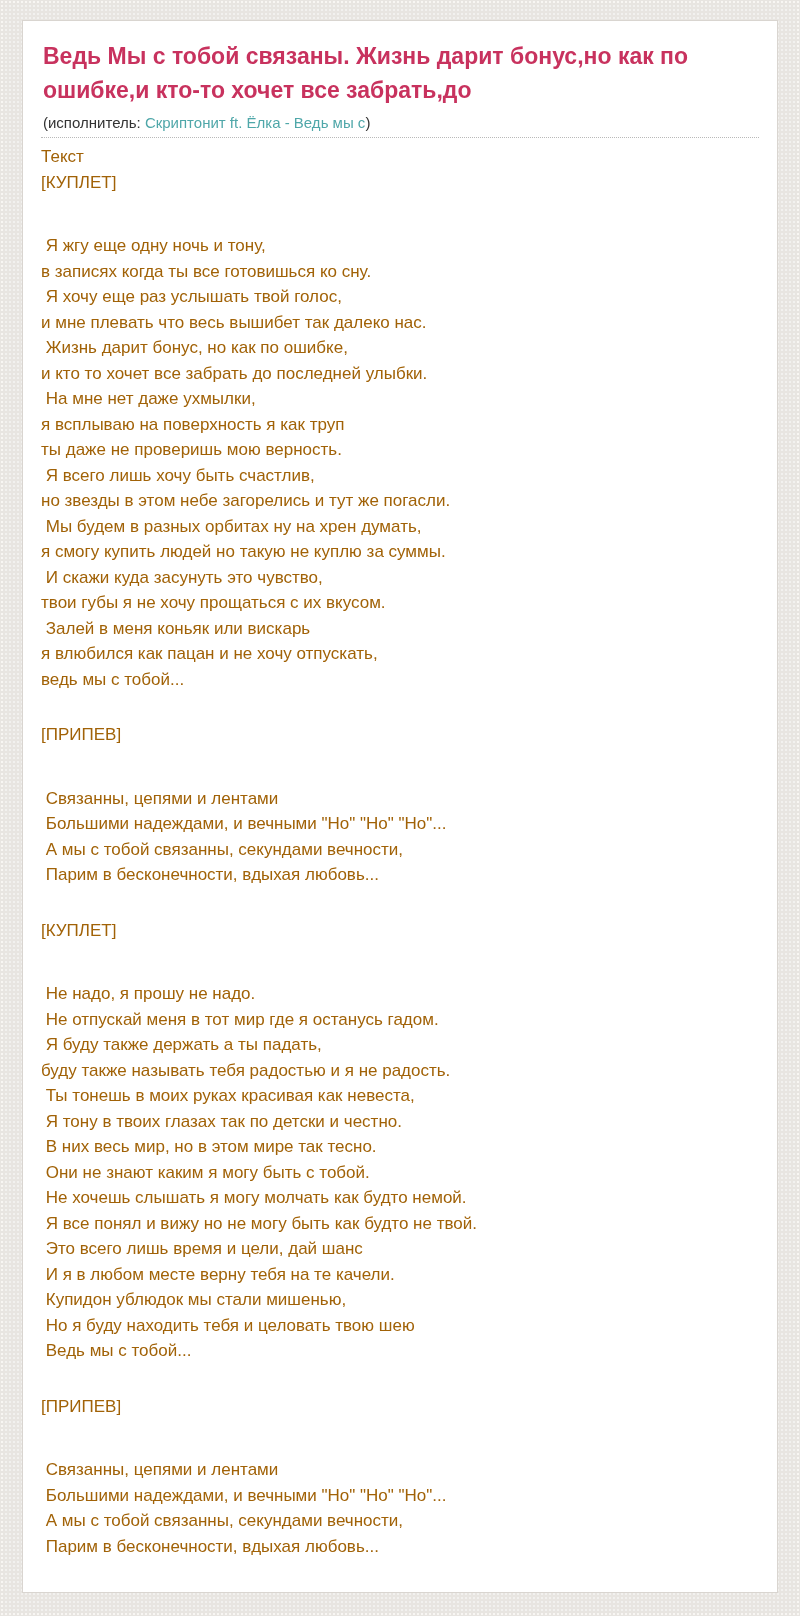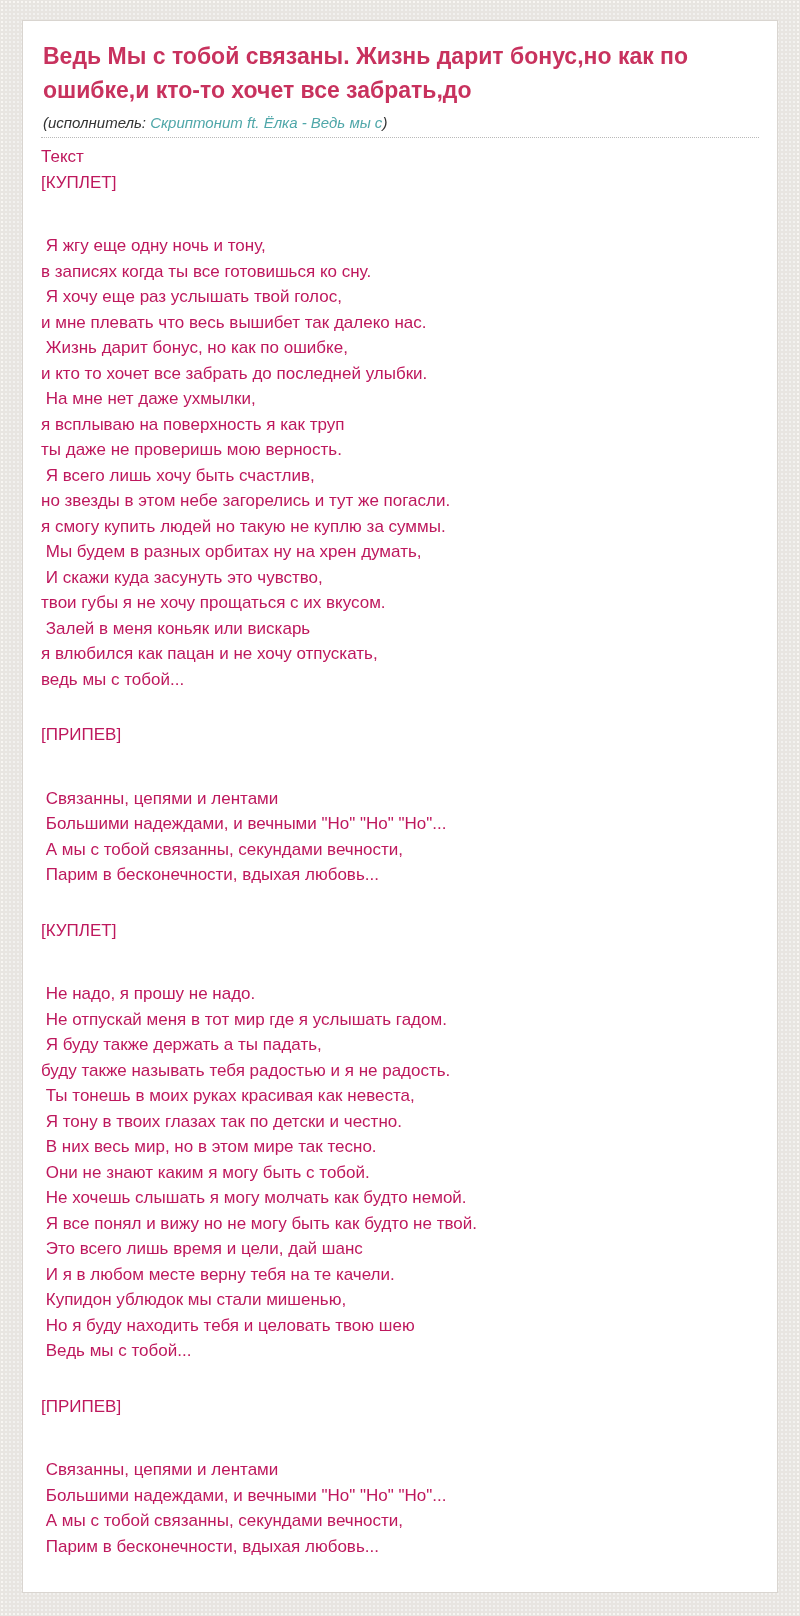--- a/index.html
+++ b/index.html
@@ -29,33 +29,33 @@
     z-index:2;
   }
   h1.song-title{
     margin:4px 2px 6px 2px;
     font-size:23px;line-height:34px;font-weight:bold;
     color:var(--title-color);
     letter-spacing:0;
   }
   .performer-line{
     margin:2px 2px 0 2px;
-    font-size:15px;line-height:20px;color:#333333;font-style:italic;
+    font-size:15px;line-height:20px;color:#333333;
   }
   .performer-line a{
     color:var(--link-color);text-decoration:none;cursor:pointer;
   }
   .dotted-separator{
     margin-top:4px;
     border-bottom:1px dotted #b9b9b9;
     height:1px;
   }
   .lyrics{
     margin-top:6px;
-    font-size:17px;line-height:25.5px;color:#be185d;
+    font-size:17px;line-height:25.5px;color:#a16207;
   }
   .line{white-space:pre-wrap;min-height:25.5px;}
   .sec-heading{margin-top:30px;}
   .sec-heading.first{margin-top:0;}
   .stanza{margin-top:38px;}
 </style>
 </head>
 <body>
 
 <div class="page-dotted-frame"></div>
@@ -77,41 +77,41 @@
       <div class="line">в записях когда ты все готовишься ко сну.</div>
       <div class="line"> Я хочу еще раз услышать твой голос,</div>
       <div class="line">и мне плевать что весь вышибет так далеко нас.</div>
       <div class="line"> Жизнь дарит бонус, но как по ошибке,</div>
       <div class="line">и кто то хочет все забрать до последней улыбки.</div>
       <div class="line"> На мне нет даже ухмылки,</div>
       <div class="line">я всплываю на поверхность я как труп</div>
       <div class="line">ты даже не проверишь мою верность.</div>
       <div class="line"> Я всего лишь хочу быть счастлив,</div>
       <div class="line">но звезды в этом небе загорелись и тут же погасли.</div>
+      <div class="line"> Мы будем в разных орбитах ну на хрен думать,</div>
       <div class="line">я смогу купить людей но такую не куплю за суммы.</div>
-      <div class="line"> Мы будем в разных орбитах ну на хрен думать,</div>
       <div class="line"> И скажи куда засунуть это чувство,</div>
       <div class="line">твои губы я не хочу прощаться с их вкусом.</div>
       <div class="line"> Залей в меня коньяк или вискарь</div>
       <div class="line">я влюбился как пацан и не хочу отпускать,</div>
       <div class="line">ведь мы с тобой...</div>
     </div>
 
     <div class="line sec-heading">[ПРИПЕВ]</div>
     <div class="stanza">
       <div class="line"> Связанны, цепями и лентами</div>
       <div class="line"> Большими надеждами, и вечными "Но" "Но" "Но"...</div>
       <div class="line"> А мы с тобой связанны, секундами вечности,</div>
       <div class="line"> Парим в бесконечности, вдыхая любовь...</div>
     </div>
 
     <div class="line sec-heading">[КУПЛЕТ]</div>
     <div class="stanza">
       <div class="line"> Не надо, я прошу не надо.</div>
-      <div class="line"> Не отпускай меня в тот мир где я услышать гадом.</div>
+      <div class="line"> Не отпускай меня в тот мир где я останусь гадом.</div>
       <div class="line"> Я буду также держать а ты падать,</div>
       <div class="line">буду также называть тебя радостью и я не радость.</div>
       <div class="line"> Ты тонешь в моих руках красивая как невеста,</div>
       <div class="line"> Я тону в твоих глазах так по детски и честно.</div>
       <div class="line"> В них весь мир, но в этом мире так тесно.</div>
       <div class="line"> Они не знают каким я могу быть с тобой.</div>
       <div class="line"> Не хочешь слышать я могу молчать как будто немой.</div>
       <div class="line"> Я все понял и вижу но не могу быть как будто не твой.</div>
       <div class="line"> Это всего лишь время и цели, дай шанс</div>
       <div class="line"> И я в любом месте верну тебя на те качели.</div>

